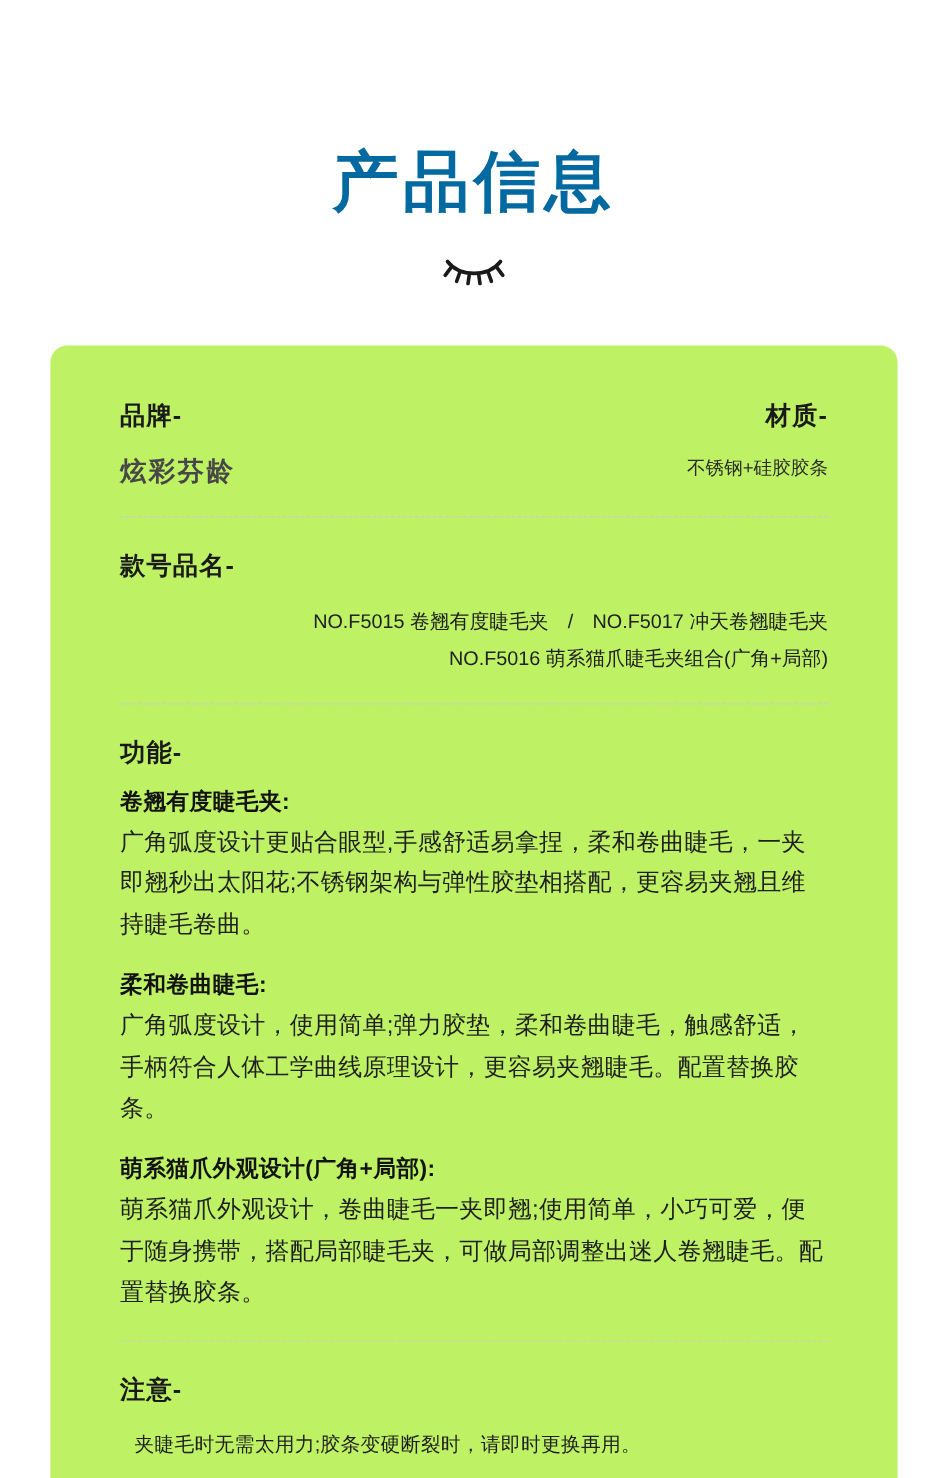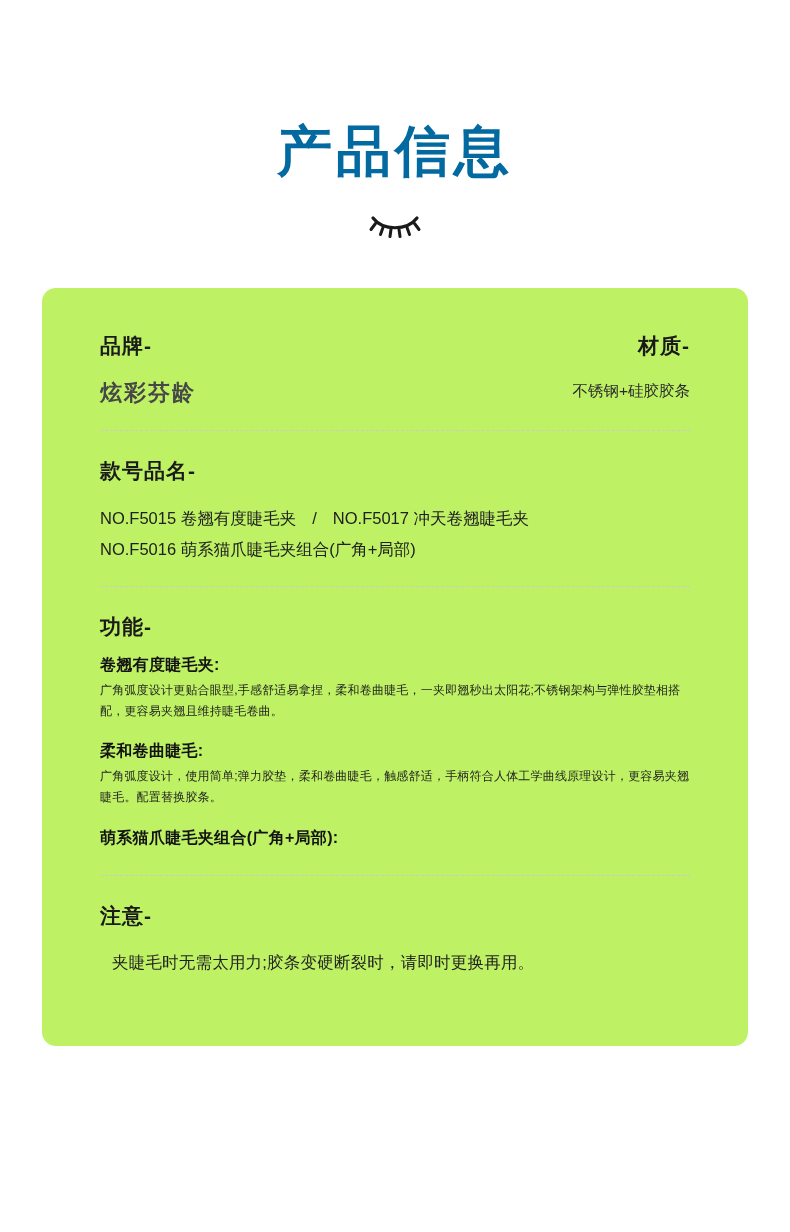--- a/index.html
+++ b/index.html
@@ -88,41 +88,42 @@
     font-size: 15.5px;
     color: #2b2b2b;
     line-height: 1.72;
     margin: 0;
   }
   .model-line {
     font-size: 16.5px;
     color: #202020;
     line-height: 1.85;
     margin: 0;
+    text-align: right;
   }
   .model-sep {
     display: inline-block;
     padding: 0 16px;
     color: #202020;
   }
   .func-group {
     margin-bottom: 20px;
   }
   .func-group:last-child {
     margin-bottom: 0;
   }
   .func-head {
-    font-size: 16px;
+    font-size: 19px;
     font-weight: bold;
     color: #131313;
     margin: 0 0 4px 0;
     letter-spacing: 0.3px;
   }
   .func-body {
-    font-size: 12px;
+    font-size: 20px;
     color: #1f1f1f;
     line-height: 1.72;
     margin: 0;
     letter-spacing: 0.2px;
   }
   .notice-body {
     font-size: 16.5px;
     color: #1f1f1f;
     line-height: 1.7;
     margin: 12px;
@@ -189,21 +190,22 @@
         <p class="func-head">卷翘有度睫毛夹:</p>
         <p class="func-body">广角弧度设计更贴合眼型,手感舒适易拿捏，柔和卷曲睫毛，一夹即翘秒出太阳花;不锈钢架构与弹性胶垫相搭配，更容易夹翘且维持睫毛卷曲。</p>
       </div>
 
       <div class="func-group">
         <p class="func-head">柔和卷曲睫毛:</p>
         <p class="func-body">广角弧度设计，使用简单;弹力胶垫，柔和卷曲睫毛，触感舒适，手柄符合人体工学曲线原理设计，更容易夹翘睫毛。配置替换胶条。</p>
       </div>
 
       <div class="func-group">
-        <p class="func-head">萌系猫爪睫毛夹组合(广角+局部):</p>
+        <p class="func-head">萌系猫爪外观设计(广角+局部):</p>
+        <p class="func-body">萌系猫爪外观设计，卷曲睫毛一夹即翘;使用简单，小巧可爱，便于随身携带，搭配局部睫毛夹，可做局部调整出迷人卷翘睫毛。配置替换胶条。</p>
       </div>
     </div>
 
     <hr class="divider">
 
     <div class="section sec-notice">
       <p class="field-label">注意-</p>
       <p class="notice-body">夹睫毛时无需太用力;胶条变硬断裂时，请即时更换再用。</p>
     </div>
 

